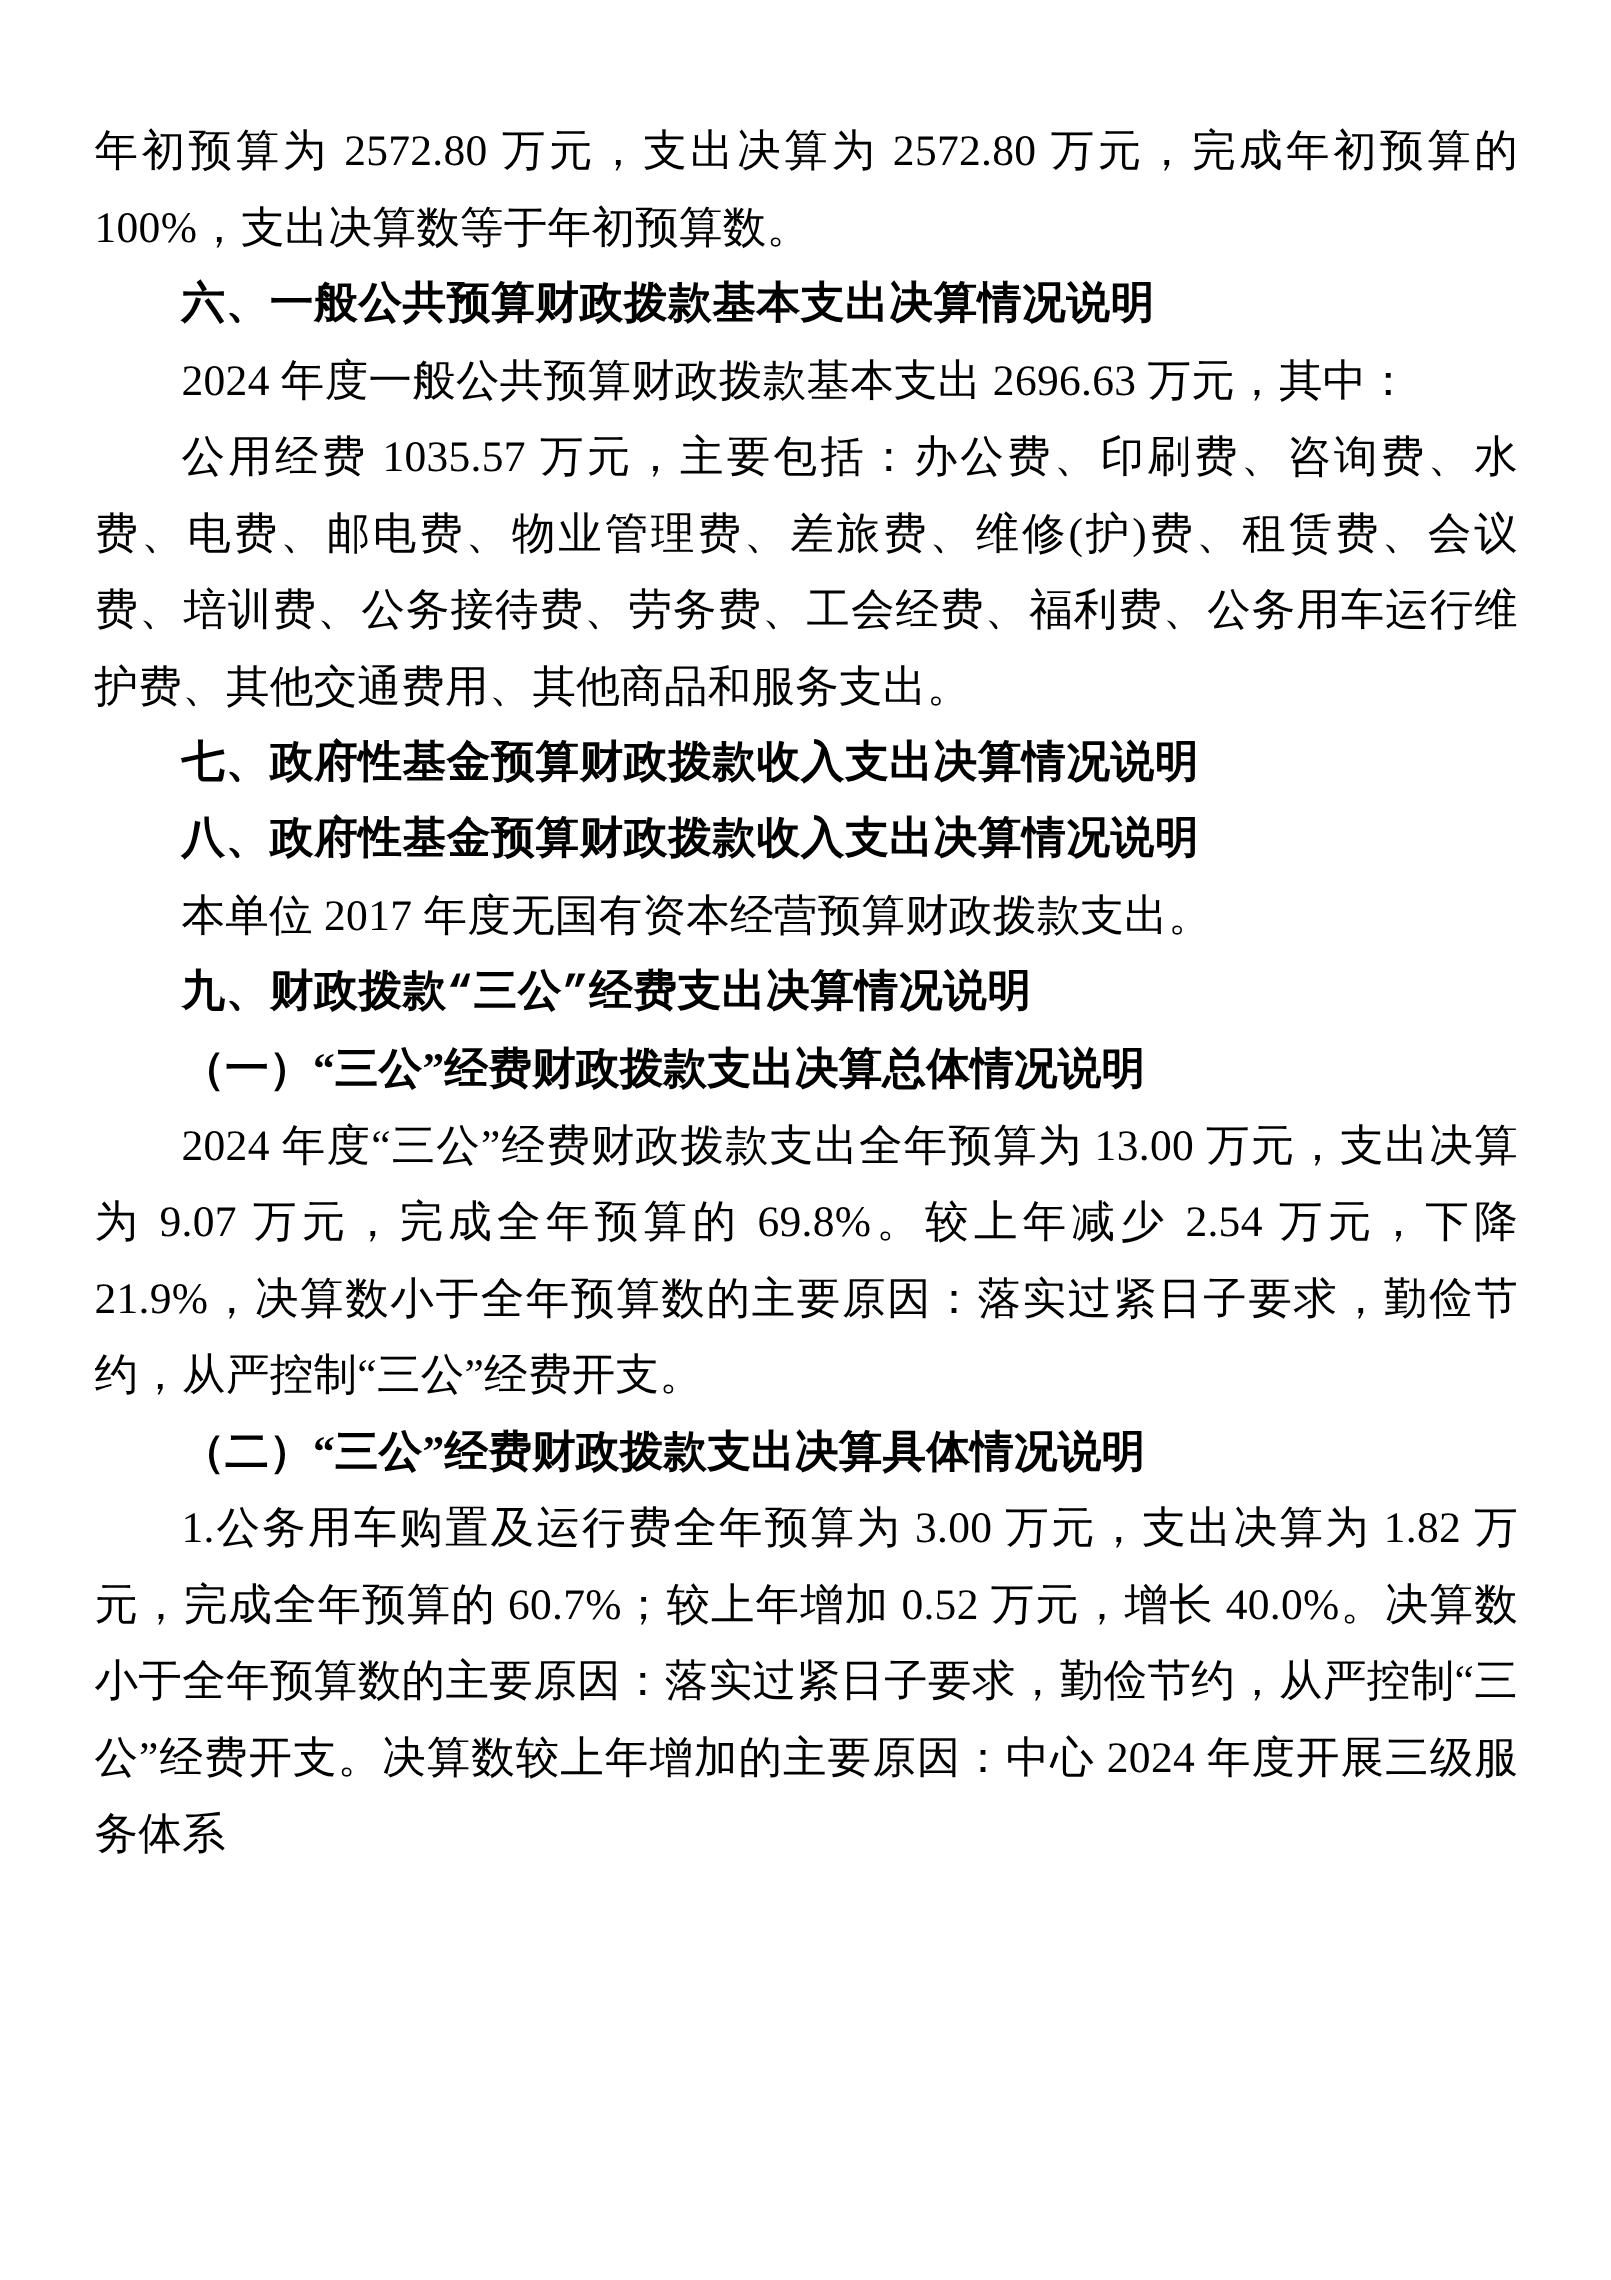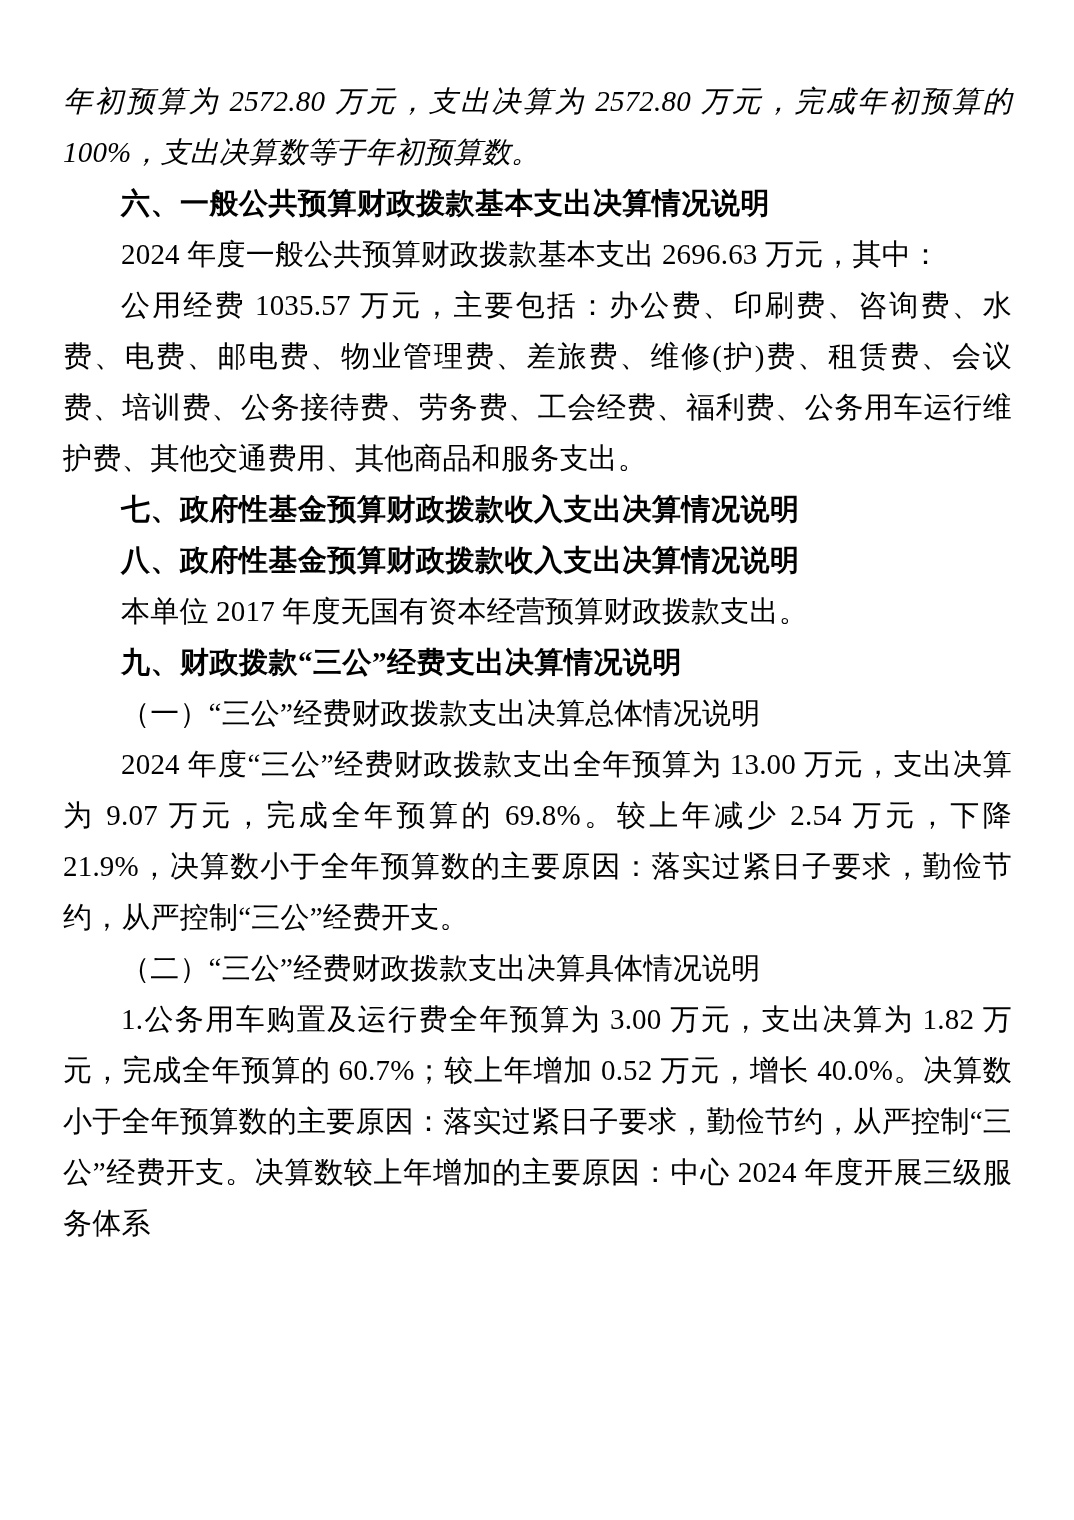--- a/index.html
+++ b/index.html
@@ -21,29 +21,28 @@
     line-height: 51px;
     text-align: justify;
   }
   .para {
     margin: 0;
     text-indent: 2em;
     letter-spacing: 0.2px;
   }
   .para.continued {
     text-indent: 0;
-    font-style: italic;
   }
   .para.h1 {
-    font-family: Liberation Serif, serif;
+    font-family: Liberation Mono, monospace;
     font-weight: bold;
     letter-spacing: 0.5px;
   }
   .para.sub {
-    font-weight: normal;
+    font-weight: bold;
   }
 </style>
 </head>
 <body>
 
 <div class="page">
   <div id="doc-body">
       <p class="para continued">年初预算为 2572.80 万元，支出决算为 2572.80 万元，完成年初预算的 100%，支出决算数等于年初预算数。</p>
       <p class="para h1">六、一般公共预算财政拨款基本支出决算情况说明</p>
       <p class="para">2024 年度一般公共预算财政拨款基本支出 2696.63 万元，其中：</p>

